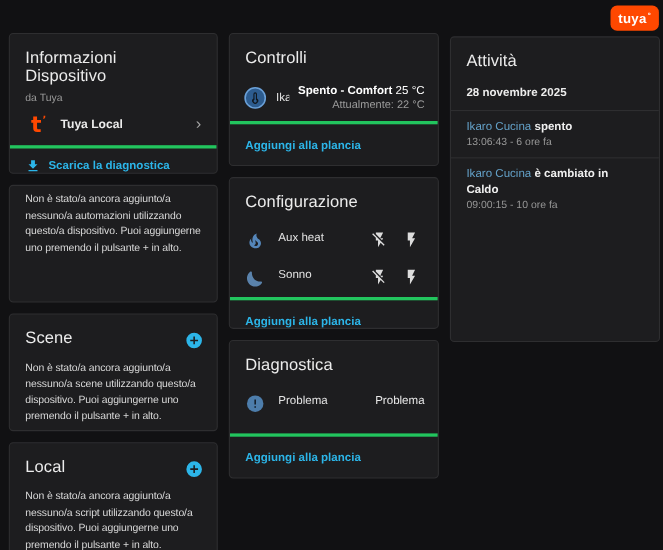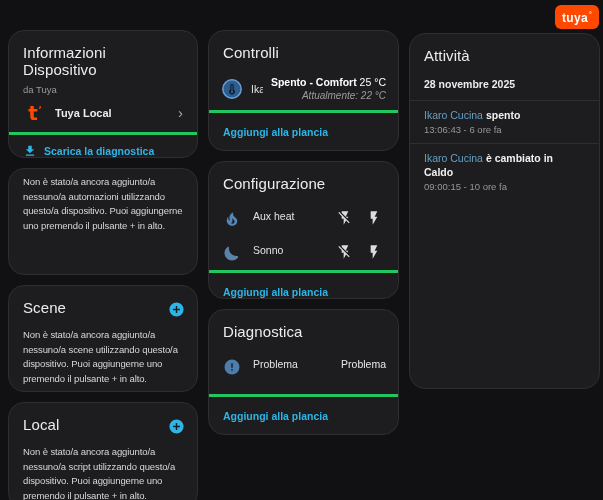--- a/index.html
+++ b/index.html
@@ -18,21 +18,21 @@
     padding:2px 7px 3px 7px; border-radius:6px;
     letter-spacing:0.3px; line-height:15px;
   }
   .tuya-logo .mark { font-size:7px; vertical-align:super; margin-left:1px; }
   .content { display:flex; gap:10px; padding:2px 3px 0 8px; }
   .col { display:flex; flex-direction:column; gap:10px; width:190px; flex:none; }
   .col3 { margin-top:3px; }
   .card {
     background:#1d1d1f;
     border:1px solid #2e2e30;
-    border-radius:16px;
+    border-radius:4px;
     display:flex; flex-direction:column;
     overflow:hidden;
   }
   .card-title {
     font-size:15px; font-weight:500; color:#ececec;
     padding:13px 14px 6px 14px; letter-spacing:0.1px;
   }
   .title-row { display:flex; align-items:center; justify-content:space-between; padding-right:12px; }
   .title-row .card-title { padding-right:0; }
   .subtext { font-size:9.5px; color:#9a9a9a; padding:0 14px; }
@@ -44,21 +44,21 @@
   .plus-btn svg { width:17px; height:17px; display:block; }
   .entity-row {
     display:flex; align-items:center; gap:8px;
     padding:9px 12px 9px 12px; min-height:38px;
   }
   .entity-row .name { font-size:10.5px; color:#e2e2e2; white-space:nowrap; overflow:hidden; }
   .grow { flex:1 1 auto; min-width:0; }
   .state-block { text-align:right; line-height:13px; flex:none; }
   .state-main { font-size:10.5px; color:#fff; }
   .state-main b { font-weight:700; }
-  .state-sub { font-size:10px; color:#9c9c9c;font-style:italic; }
+  .state-sub { font-size:10px; color:#9c9c9c; }
   .card-footer {
     border-top:3px solid #22c55e;
     padding:9px 14px 10px 14px;
     margin-top:auto;
   }
   .action-link {
     color:var(--accent,#2cb5e8); font-size:10.5px; font-weight:700;
     cursor:pointer; display:inline-flex; align-items:center; gap:7px;
   }
   .action-link svg { width:14px; height:14px; }
@@ -238,21 +238,21 @@
       </div>
       <div class="card-footer">
         <span class="action-link">Aggiungi alla plancia</span>
       </div>
     </div>
 
   </div>
 
   <div class="col col3" style="width:191px;">
 
-    <div class="card" style="height:356px;">
+    <div class="card" style="height:278px;">
       <div class="card-title">Attività</div>
       <div class="activity-date">28 novembre 2025</div>
 
       <div class="log-entry">
         <div class="log-line">
           <span class="entity-link">Ikaro Cucina</span>
           <span class="event">spento</span>
         </div>
         <div class="log-time">13:06:43 - 6 ore fa</div>
       </div>

